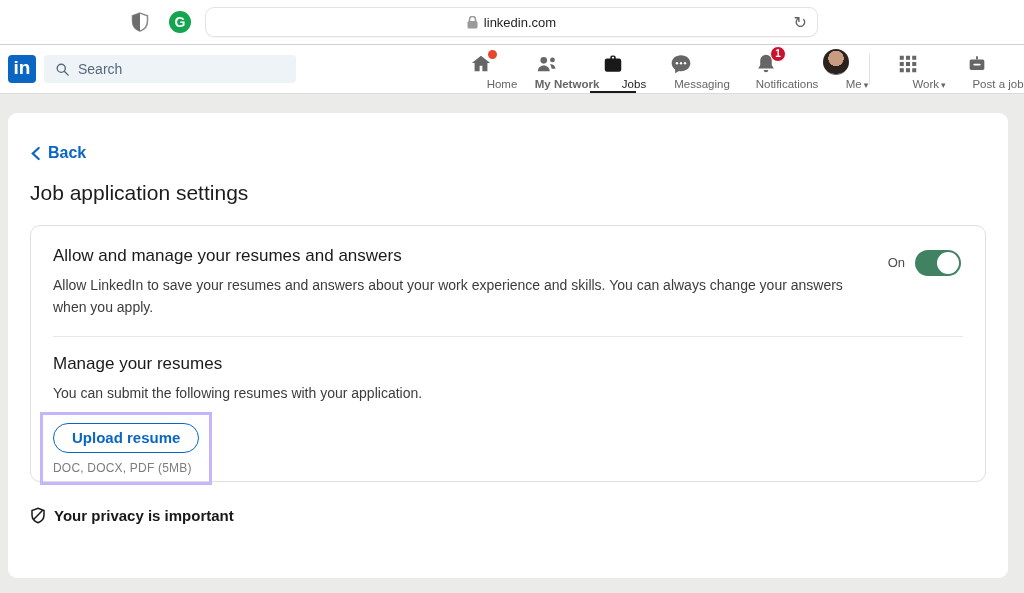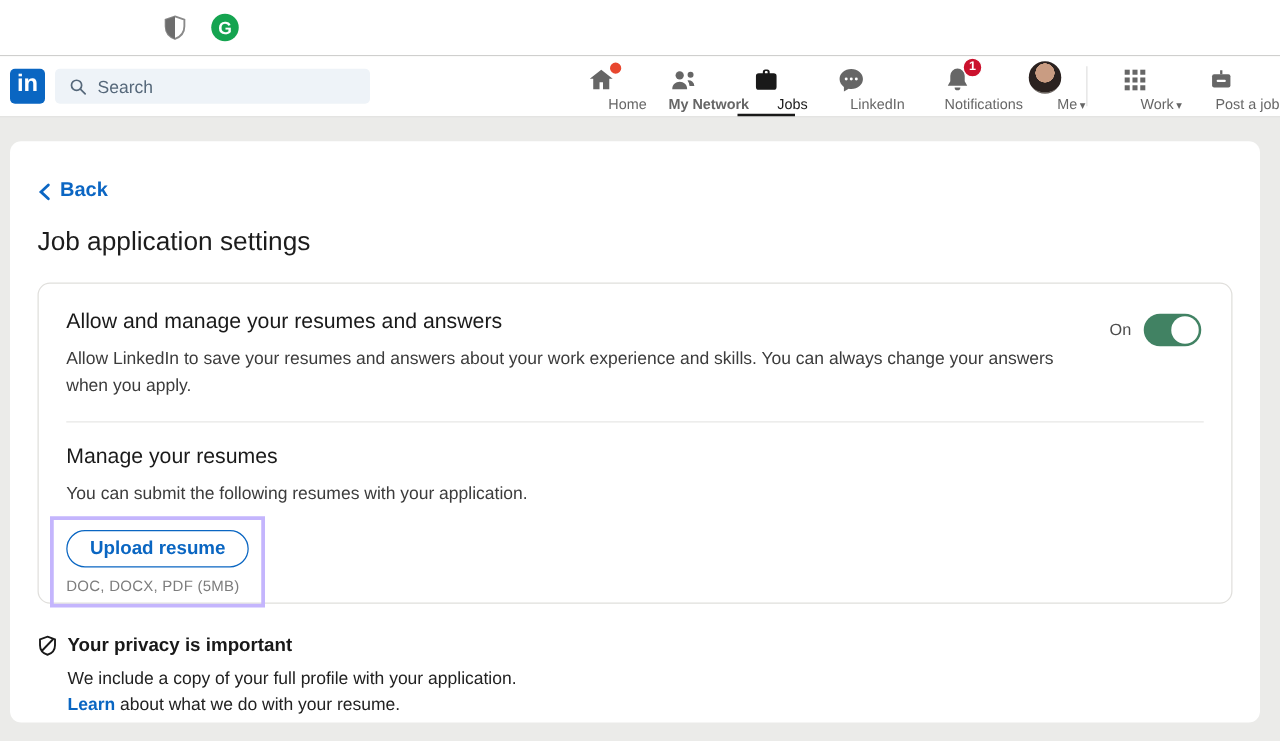--- a/index.html
+++ b/index.html
@@ -78,20 +78,28 @@
 </style>
 </head>
 <body>
 
 <div class="browser-bar">
   <svg class="ext-shield" viewBox="0 0 24 28">
     <path d="M12 1.5 L22 5 v7 c0 7-4.5 11.5-10 13.5 C6.5 23.5 2 19 2 12 V5 Z" fill="none" stroke="#8a8a8a" stroke-width="2"></path>
     <path d="M12 1.5 L2 5 v7 c0 7 4.5 11.5 10 13.5 Z" fill="#6d6d6d"></path>
   </svg>
   <div class="ext-grammarly">G</div>
+  <div class="url-bar">
+    <svg width="11" height="13" viewBox="0 0 11 13">
+      <rect x="0.5" y="5" width="10" height="7.5" rx="1.5" fill="#9a9a9a"></rect>
+      <path d="M2.5 5 V3.5 a3 3 0 0 1 6 0 V5" fill="none" stroke="#9a9a9a" stroke-width="1.6"></path>
+    </svg>
+    <span class="url-text">linkedin.com</span>
+    <span class="reload-btn">↻</span>
+  </div>
 </div>
 
 <div class="navbar">
   <div class="li-logo">in</div>
   <div class="search-box">
     <svg width="15" height="15" viewBox="0 0 24 24">
       <circle cx="10" cy="10" r="6.5" fill="none" stroke="#56687a" stroke-width="2.2"></circle>
       <line x1="15.2" y1="15.2" x2="21" y2="21" stroke="#56687a" stroke-width="2.2" stroke-linecap="round"></line>
     </svg>
     <input placeholder="Search" style="">
@@ -132,21 +140,21 @@
 
     <div class="nav-item w-msg">
       <span class="ic">
         <svg width="22" height="22" viewBox="0 0 24 24">
           <path fill="#666" d="M12 2.5 C6.2 2.5 1.8 6.4 1.8 11.2 c0 2.8 1.5 5.2 3.8 6.8 V22 l4.2-2.3 c0.7 0.1 1.4 0.2 2.2 0.2 5.8 0 10.2-3.9 10.2-8.7 S17.8 2.5 12 2.5 Z"></path>
           <circle cx="7.6" cy="11.2" r="1.3" fill="#fff"></circle>
           <circle cx="12" cy="11.2" r="1.3" fill="#fff"></circle>
           <circle cx="16.4" cy="11.2" r="1.3" fill="#fff"></circle>
         </svg>
       </span>
-      <span class="nav-label">LinkedIn</span>
+      <span class="nav-label">Messaging</span>
     </div>
 
     <div class="nav-item w-notif">
       <span class="ic">
         <svg width="22" height="22" viewBox="0 0 24 24" fill="#666">
           <path d="M12 2 a6.3 6.3 0 0 0-6.3 6.3 V13 l-2.2 4 h17 l-2.2-4 V8.3 A6.3 6.3 0 0 0 12 2 Z"></path>
           <path d="M9.5 18.5 a2.5 2.5 0 0 0 5 0 Z"></path>
         </svg>
         <span class="num-badge">1</span>
       </span>
@@ -232,23 +240,16 @@
     </div>
 
     <div class="privacy">
       <div class="privacy-head">
         <svg width="16" height="17" viewBox="0 0 16 17">
           <path d="M8 1.3 L14 3.5 v4.6 c0 4-2.7 6.6-6 7.7 C4.7 14.7 2 12.1 2 8.1 V3.5 Z" fill="none" stroke="#191919" stroke-width="1.5"></path>
           <line x1="12.6" y1="3.2" x2="3.4" y2="12.8" stroke="#191919" stroke-width="1.5"></line>
         </svg>
         <span>Your privacy is important</span>
       </div>
-      <div class="privacy-body">
-        <div>We include a copy of your full profile with your application.</div>
-        <div>
-          <span class="learn-link">Learn</span>
-          <span>about what we do with your resume.</span>
-        </div>
-      </div>
     </div>
 
   </div>
 </div>
 
 </body></html>

